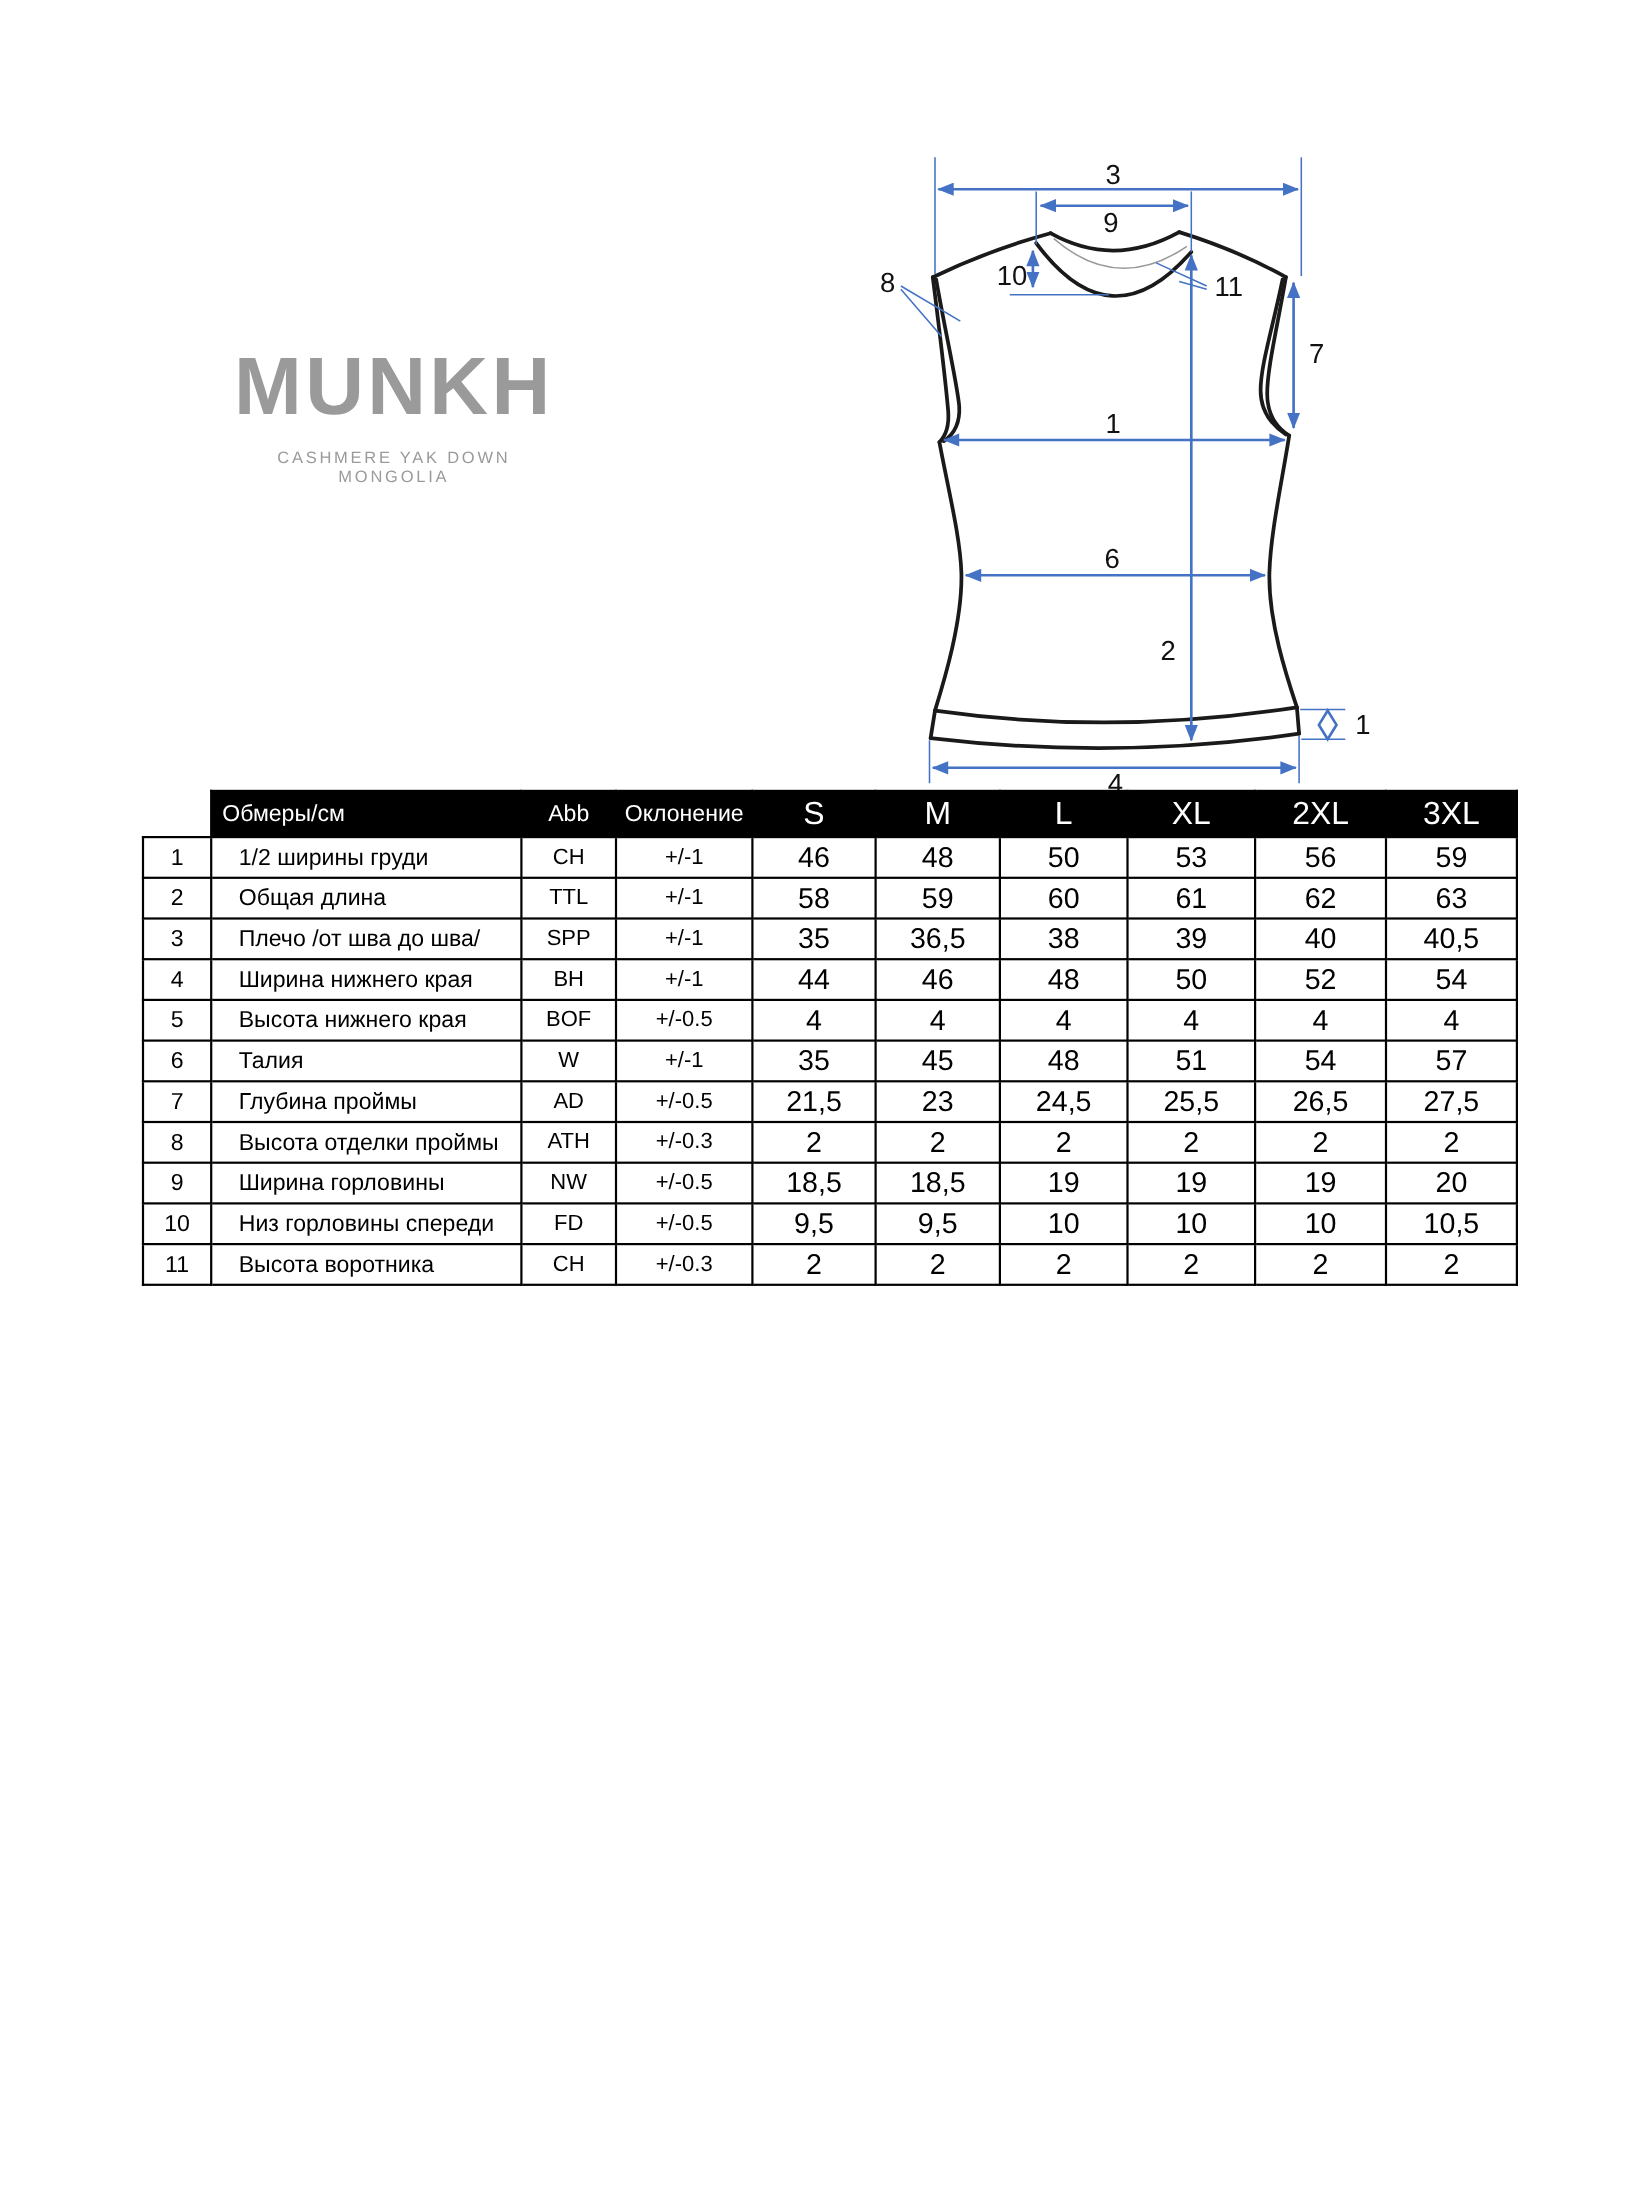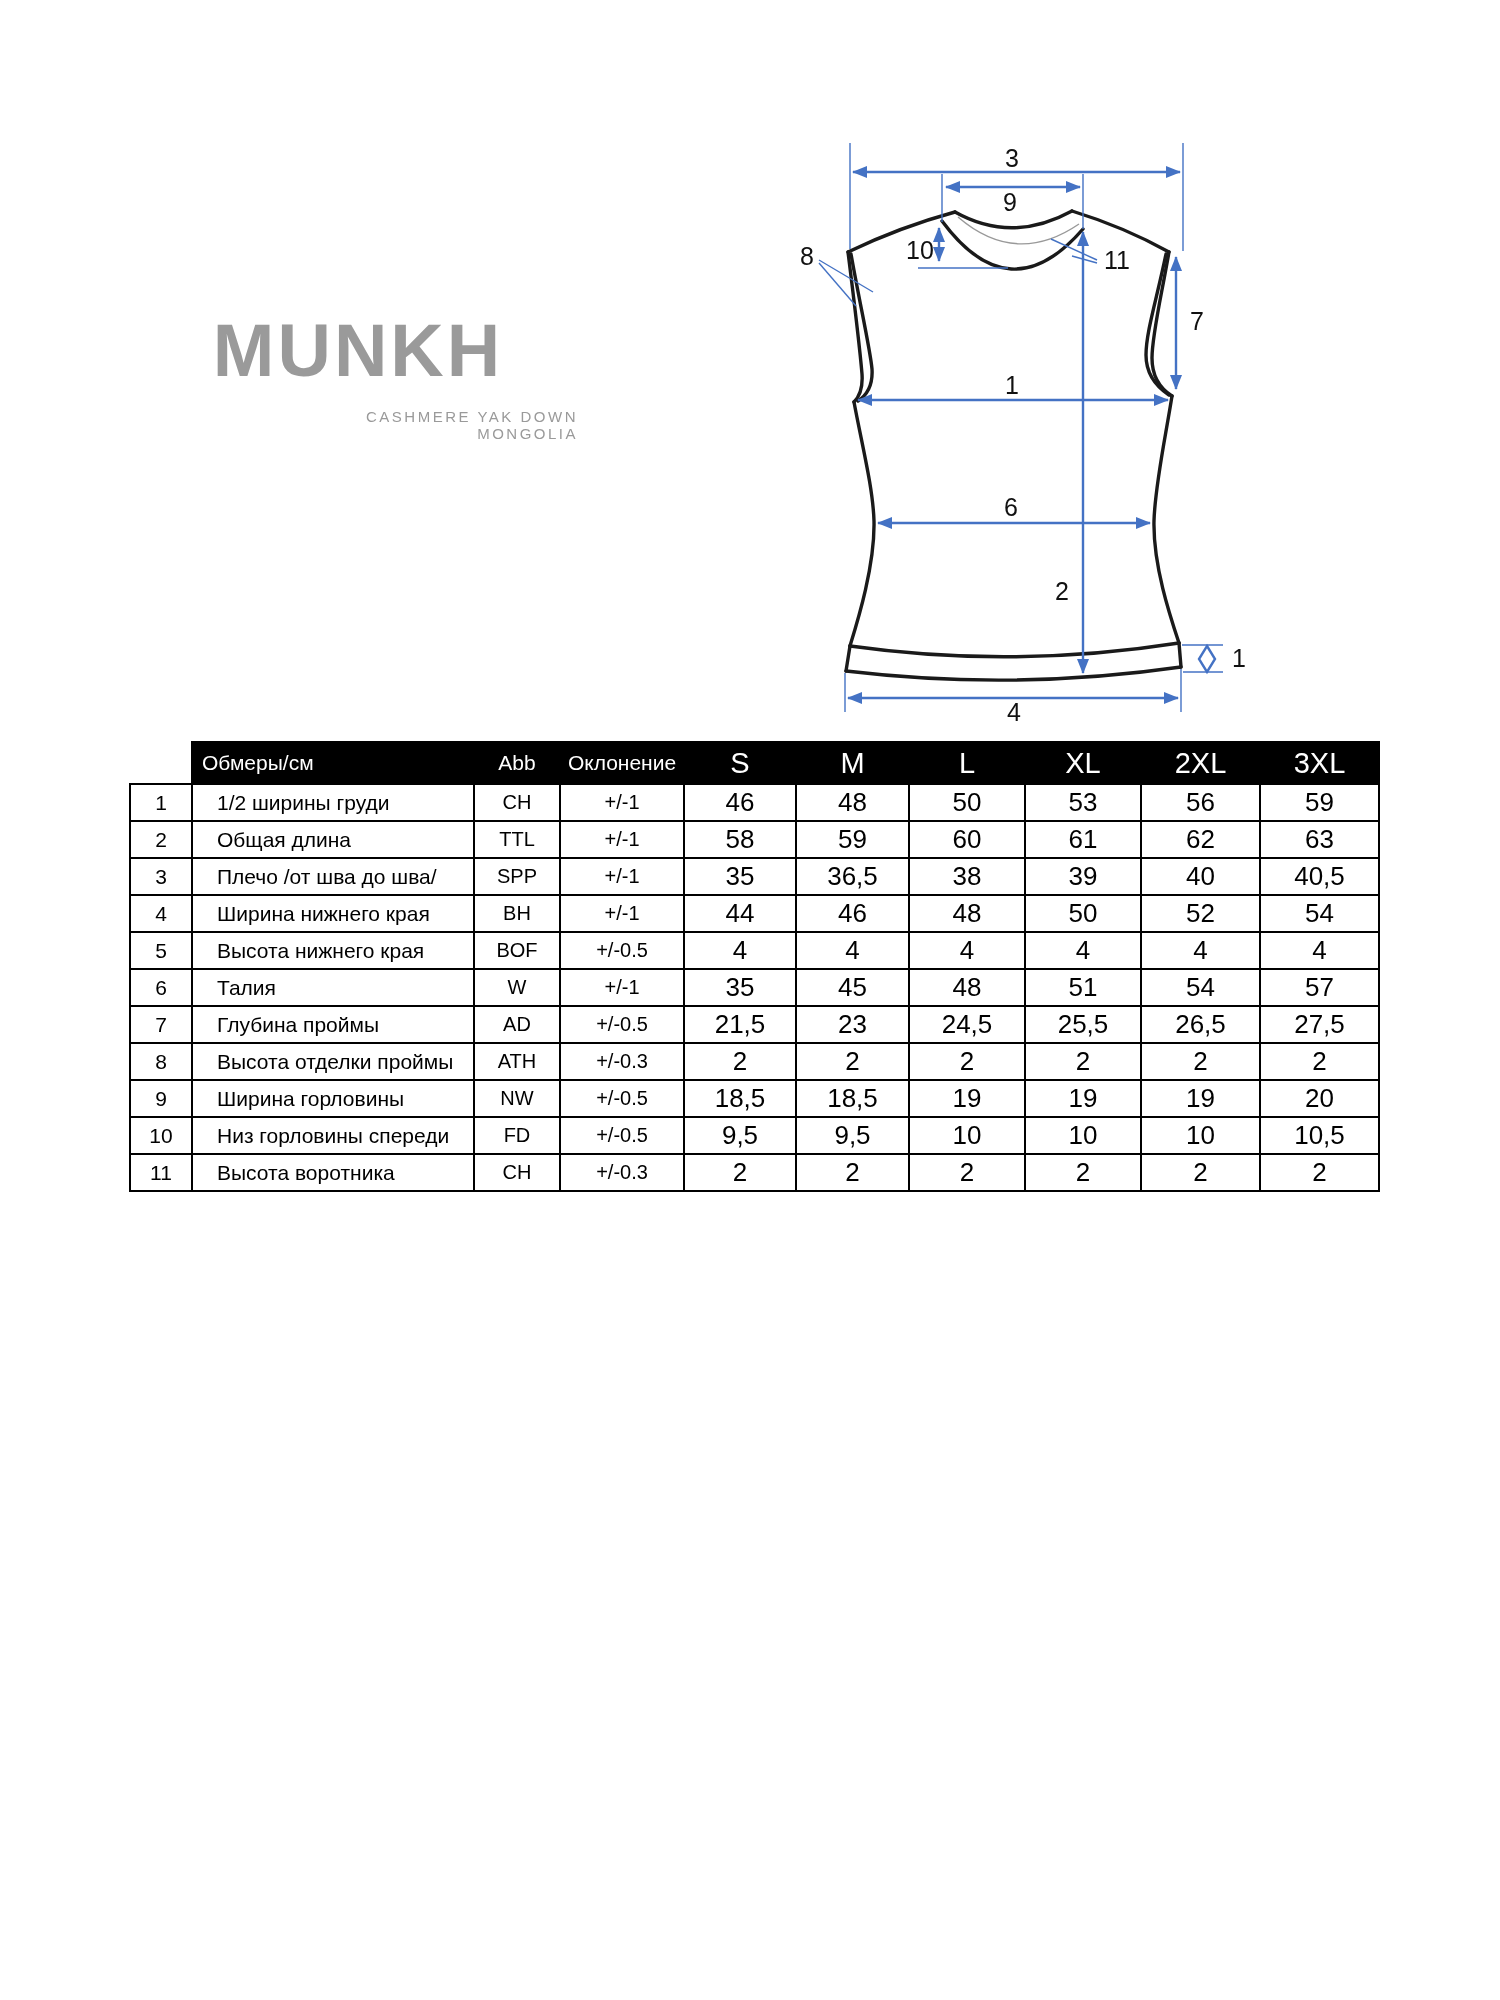--- a/index.html
+++ b/index.html
@@ -2,32 +2,32 @@
 <html><head>
 <meta charset="utf-8">
 <style>
   html,body { margin:0; padding:0; }
   body { width:1500px; height:2000px; background:#ffffff; font-family:"Liberation Sans", sans-serif; }
   .page { position:relative; width:1500px; height:2000px; background:#fff; overflow:hidden; }
 
   
   .logo-block { position:absolute; left:138px; top:316px; width:440px; text-align:center; color:#9a9a9a; }
   .logo-name { font-size:74px; line-height:70px; letter-spacing:3px; font-weight:700; color:#9a9a9a; }
-  .logo-tag  { margin-top:22px; font-size:15px; line-height:17px; letter-spacing:2.5px; color:#9a9a9a;text-align:right; }
+  .logo-tag  { margin-top:22px; font-size:15px; line-height:17px; letter-spacing:2.5px; color:#9a9a9a; }
 
   
   .diagram { position:absolute; left:790px; top:110px; width:520px; height:640px; }
   .gline  { stroke:#1a1a1a; stroke-width:3.4; fill:none; stroke-linecap:round; }
   .gthin  { stroke:#999999; stroke-width:1.4; fill:none; }
   .dim    { stroke:#4472c4; stroke-width:2.4; fill:none; }
   .ext    { stroke:#4472c4; stroke-width:1.4; fill:none; }
   .lbl    { font-family:"Liberation Sans", sans-serif; font-size:25px; fill:#111111; text-anchor:middle; }
 
   
-  .size-table { position:absolute; left:129px; top:741px; border-collapse:collapse; table-layout:fixed; }
+  .size-table { position:absolute; left:129px; top:718px; border-collapse:collapse; table-layout:fixed; }
   .size-table th, .size-table td { border:2px solid #000; padding:0; text-align:center; vertical-align:middle; font-weight:400; }
   .size-table th { height:40px; background:#000; color:#fff; font-size:21px; }
   .size-table th.szh { font-size:29px; }
   .size-table th.nmh { text-align:left; padding-left:9px; }
   .size-table th.corner { border:none; background:transparent; }
   .size-table td { height:35px; background:#fff; color:#000; }
   td.num { font-size:21px; }
   td.nm  { text-align:left; padding-left:24px; font-size:21px; }
   td.ab  { font-size:20px;margin-top:28px; }
   td.vl  { font-size:26px; }

